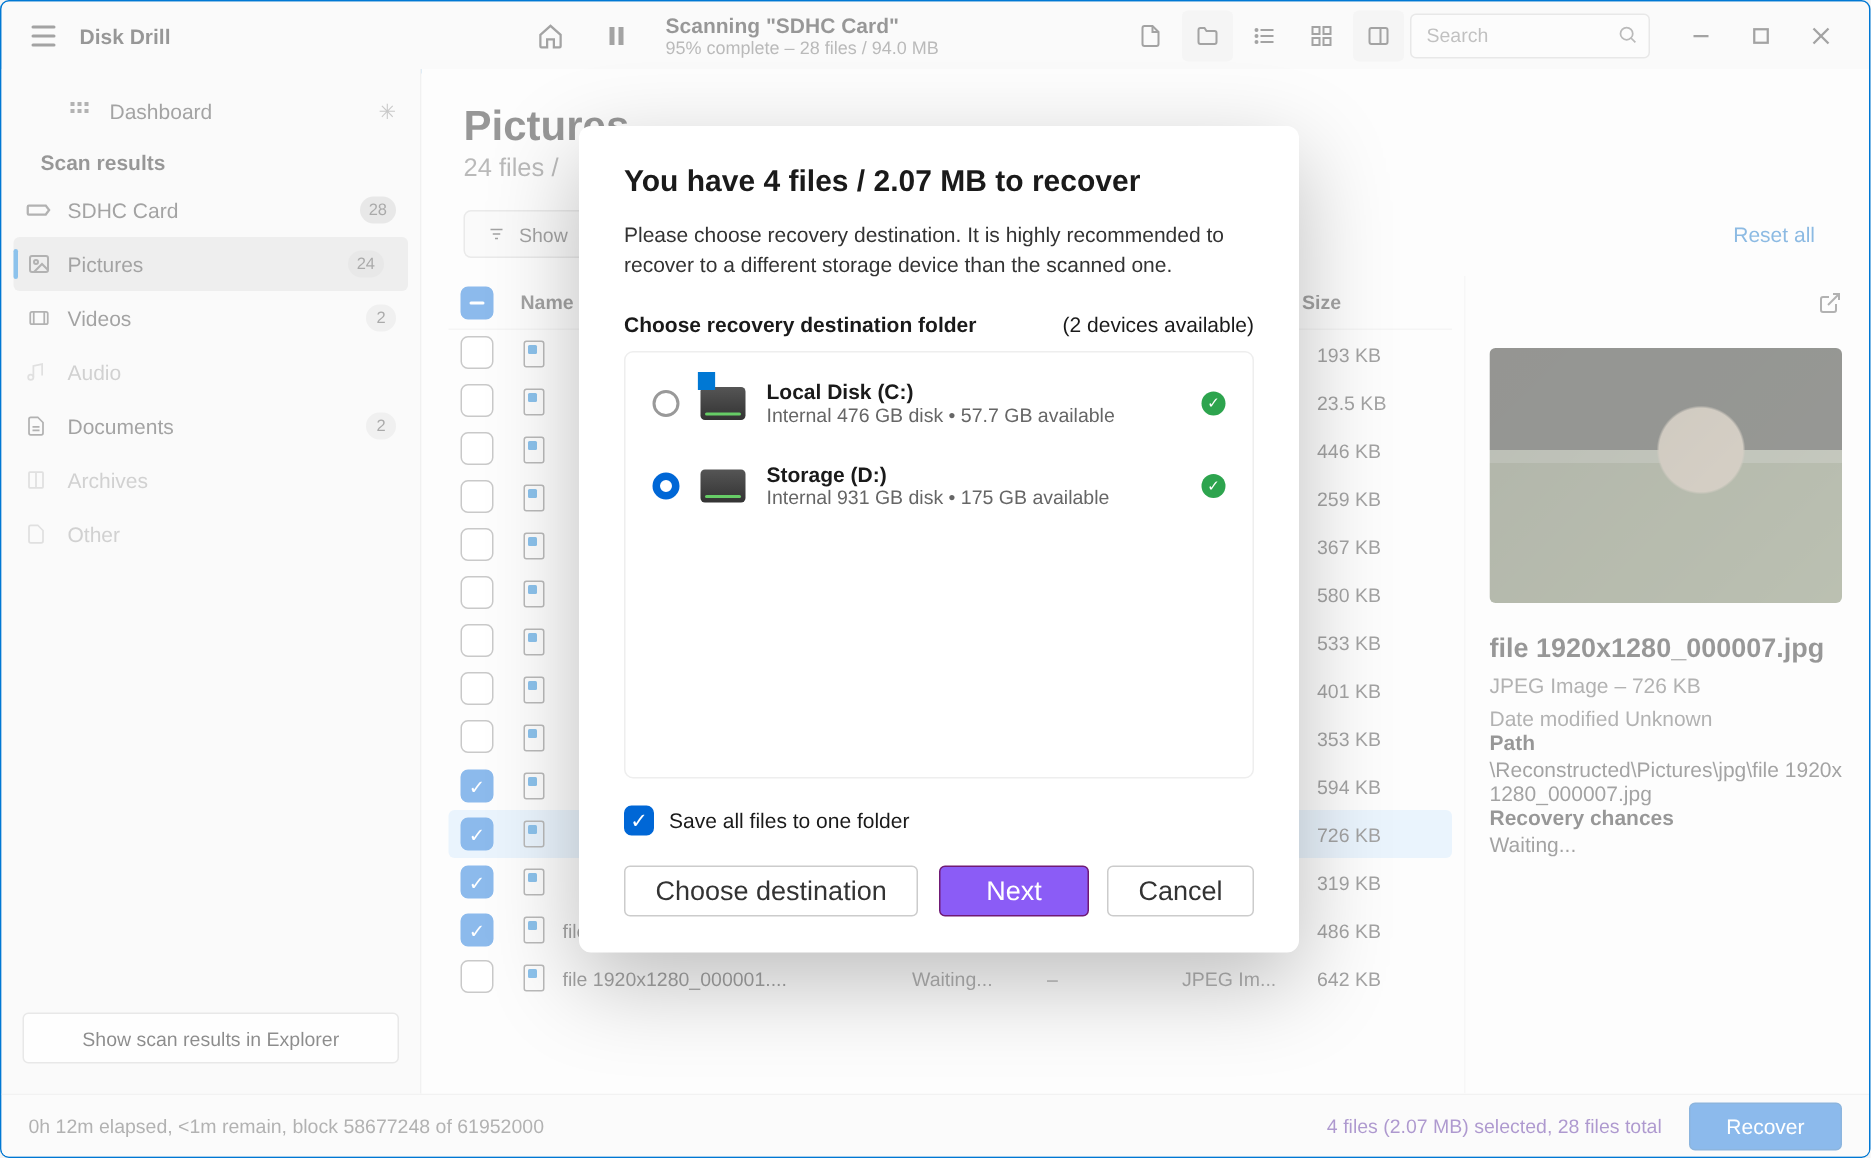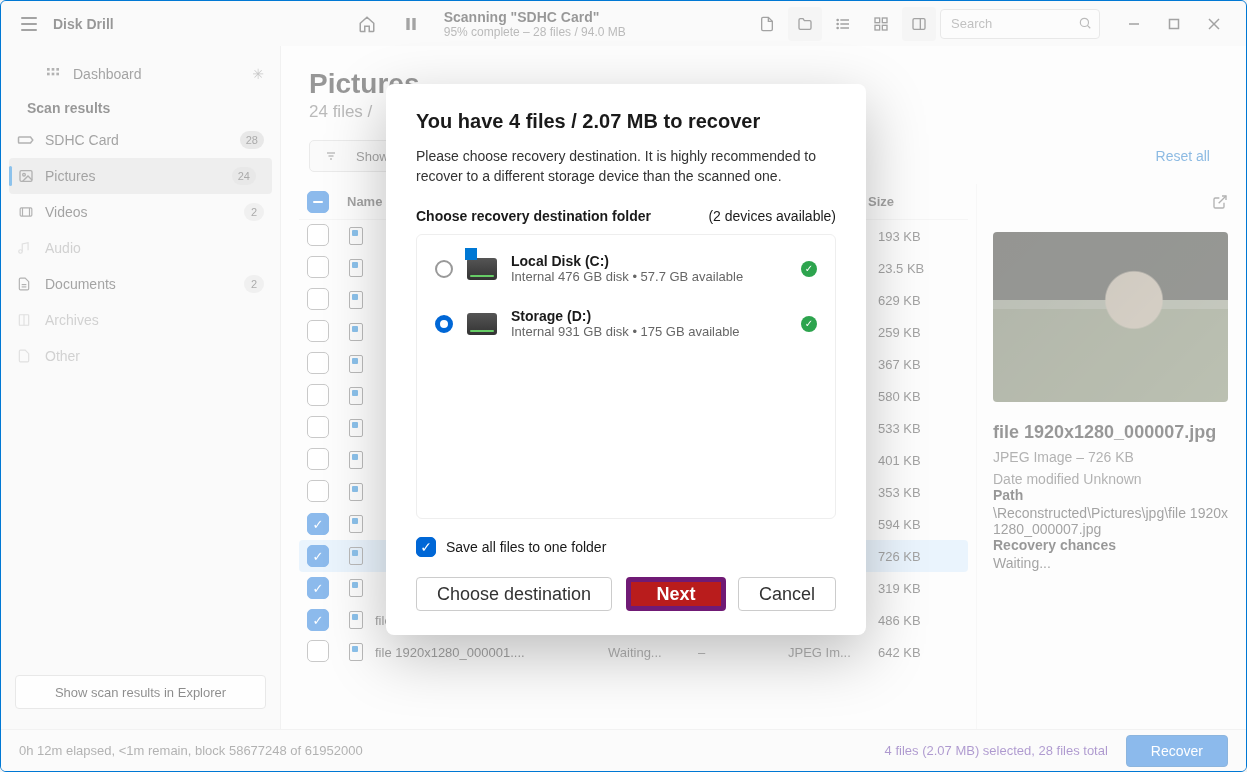--- a/index.html
+++ b/index.html
@@ -44,21 +44,21 @@
 .sb-spinner { position: absolute; right: 16px; color: #888; }
 .sb-footer { margin-top: auto; padding: 10px 14px; }
 .sb-footer button { width: 100%; height: 34px; border: 1px solid #ccc; background: #fdfdfd; border-radius: 4px; font-size: 13px; cursor: pointer; }
 
 
 .content { flex: 1; background: #fafafa; position: relative; display: flex; flex-direction: column; overflow: hidden; }
 .page-header { padding: 22px 28px 10px 28px; }
 .page-title { font-size: 28px; font-weight: 600; }
 .page-sub { font-size: 17px; color: #666; margin-top: 2px; }
 .toolbar-row { display: flex; align-items: center; padding: 8px 28px 12px 28px; gap: 10px; }
-.pill-btn { height: 32px; padding: 0 14px; border: 1px solid #d0d0d0; border-radius: 5px; background: #f3f3f3; display: flex; align-items: center; gap: 18px; font-size: 13px; cursor: pointer; color: #333; }
+.pill-btn { height: 32px; padding: 0 14px; border: 1px solid #d0d0d0; border-radius: 5px; background: #f3f3f3; display: flex; align-items: center; gap: 8px; font-size: 13px; cursor: pointer; color: #333; }
 .reset-link { margin-left: auto; color: #0067c0; font-size: 14px; cursor: pointer; margin-right: 8px; }
 
 .table-wrap { flex: 1; overflow: hidden; display: flex; }
 .file-table { flex: 1; overflow-y: auto; padding: 0 8px 0 18px; }
 .thead { display: flex; align-items: center; height: 36px; font-size: 13px; color: #333; border-bottom: 1px solid #e8e8e8; position: sticky; top: 0; background: #fafafa; padding-left: 8px; z-index: 1;}
 .th-check { width: 40px; }
 .th-name { flex: 1; font-weight: 600; }
 .th-size { width: 100px; text-align: left; font-weight: 600; }
 .chk { width: 22px; height: 22px; border: 1.5px solid #888; border-radius: 5px; display: inline-flex; align-items: center; justify-content: center; background: #fff; }
 .chk.filled { background: #0067d6; border-color: #0067d6; color: #fff; }
@@ -116,21 +116,21 @@
   -webkit-mask: linear-gradient(#000 0 0); }
 .dest-text { flex: 1; }
 .dest-name { font-weight: 600; font-size: 14px; }
 .dest-sub { color: #666; font-size: 13px; }
 .ok-badge { width: 16px; height: 16px; background: #2da44e; border-radius: 50%; display: flex; align-items: center; justify-content: center; color: #fff; font-size: 10px; }
 .save-row { display: flex; align-items: center; gap: 10px; margin-top: 18px; }
 .save-row .chk { width: 20px; height: 20px; }
 .modal-btns { display: flex; gap: 12px; margin-top: 20px; }
 .btn { height: 34px; padding: 0 20px; border-radius: 4px; font-size: 18px; cursor: pointer; display: flex; align-items: center; justify-content: center; }
 .btn.outline { border: 1px solid #ccc; background: #fff; color: #333; }
-.btn.primary { background: #b91c1c; color: #fff; border: 5px solid #701a75; min-width: 100px; margin-left: auto; font-weight: bold; }
+.btn.primary { background: #8b5cf6; color: #fff; border: 1px solid #701a75; min-width: 100px; margin-left: auto; }
 
 svg { display: block; }
 </style>
 </head>
 <body>
 
 <div class="titlebar">
   <div class="hamburger">
       <span></span>
       <span></span>
@@ -366,21 +366,21 @@
             </div>
             <div class="row">
               <div class="r-check"><span class="chk "></span></div>
               <div class="r-icon">
                 <span class="file-ico"></span>
               </div>
               <div class="r-name"></div>
               <div class="r-wait"></div>
               <div class="r-dash"></div>
               <div class="r-type"></div>
-              <div class="r-size">629 KB</div>
+              <div class="r-size">446 KB</div>
             </div>
             <div class="row">
               <div class="r-check"><span class="chk "></span></div>
               <div class="r-icon">
                 <span class="file-ico"></span>
               </div>
               <div class="r-name"></div>
               <div class="r-wait"></div>
               <div class="r-dash"></div>
               <div class="r-type"></div>

